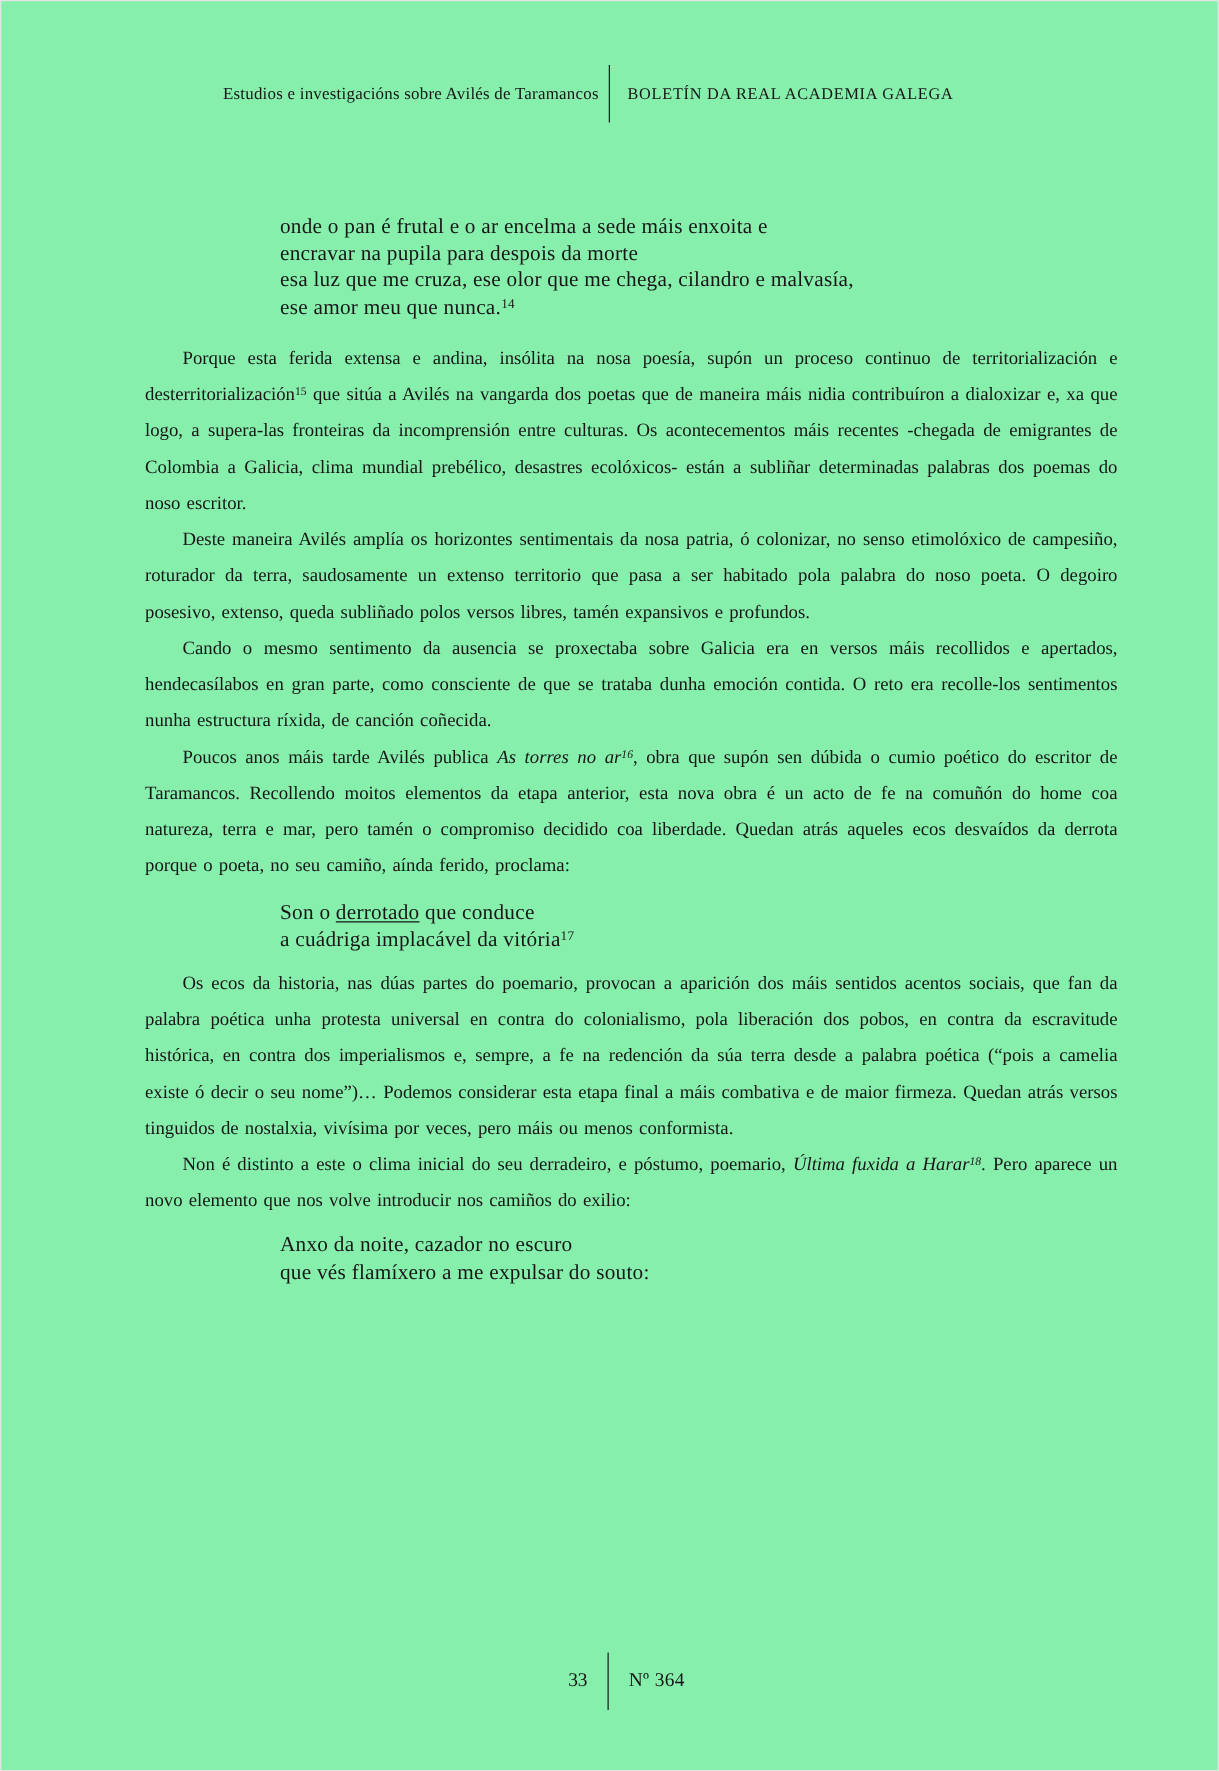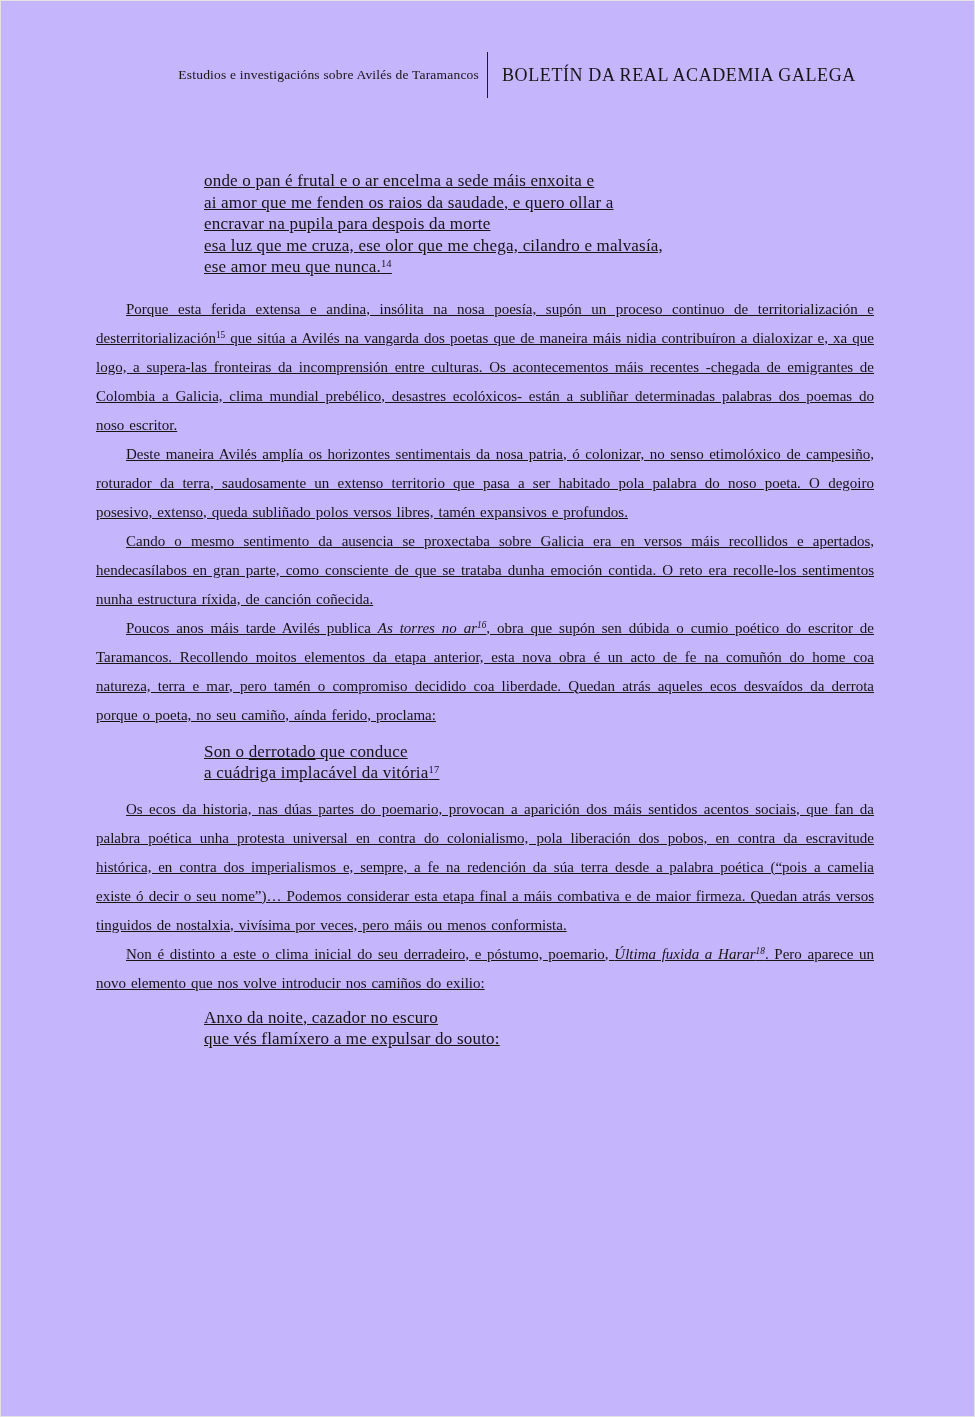--- a/index.html
+++ b/index.html
@@ -1,20 +1,20 @@
 <!DOCTYPE html>
 <html><head>
 <meta charset="utf-8">
 <style>
   html, body { margin: 0; padding: 0; background: #ffffff; }
   .page {
     position: relative;
     width: 975px;
     height: 1417px;
-    background: #c4b5fd;
+    background: #86efac;
     color: #161616;
     font-family: "Liberation Serif", serif;
     box-shadow: inset 0 0 0 1px #e3e3e3;
     overflow: hidden;
   }
 
   
   .header {
     position: absolute;
     top: 52px;
@@ -32,32 +32,31 @@
     white-space: nowrap;
   }
   .vrule {
     align-self: stretch;
     width: 0;
     border-left: 1.5px solid #1d1d1d;
     margin-left: 8px;
   }
   .header-right {
     margin-left: 14px;
-    font-size: 18px;
+    font-size: 13px;
     letter-spacing: 0.6px;
     white-space: nowrap;
   }
 
   
   .body {
     position: absolute;
-    left: 96px;
+    left: 116px;
     top: 170px;
     width: 778px;
-    text-decoration: underline;
   }
   .para {
     margin: 0;
     font-size: 15px;
     line-height: 29px;
     text-align: justify;
     text-indent: 30px;
     word-spacing: 0.08em;
   }
   .quote {
@@ -109,21 +108,20 @@
   <div class="header">
     <span class="header-left">Estudios e investigacións sobre Avilés de Taramancos</span>
     <span class="vrule"></span>
     <span class="header-right">BOLETÍN DA REAL ACADEMIA GALEGA</span>
   </div>
 
   <div class="body">
 
     <div class="quote quote-1">
       <div class="qline">onde o pan é frutal e o ar encelma a sede máis enxoita e</div>
-      <div class="qline">ai amor que me fenden os raios da saudade, e quero ollar a</div>
       <div class="qline">encravar na pupila para despois da morte</div>
       <div class="qline">esa luz que me cruza, ese olor que me chega, cilandro e malvasía,</div>
       <div class="qline"><span>ese amor meu que nunca.</span><sup class="fn">14</sup></div>
     </div>
 
     <p class="para"><span>Porque esta ferida extensa e andina, insólita na nosa poesía, supón un proceso continuo de territorialización e desterritorialización</span><sup class="fn">15</sup><span> que sitúa a Avilés na vangarda dos poetas que de maneira máis nidia contribuíron a dialoxizar e, xa que logo, a supera-las fronteiras da incomprensión entre culturas. Os acontecementos máis recentes -chegada de emigrantes de Colombia a Galicia, clima mundial prebélico, desastres ecolóxicos- están a subliñar determinadas palabras dos poemas do noso escritor.</span></p>
 
     <p class="para"><span>Deste maneira Avilés amplía os horizontes sentimentais da nosa patria, ó colonizar, no senso etimolóxico de campesiño, roturador da terra, saudosamente un extenso territorio que pasa a ser habitado pola palabra do noso poeta. O degoiro posesivo, extenso, queda subliñado polos versos libres, tamén expansivos e profundos.</span></p>
 
     <p class="para"><span>Cando o mesmo sentimento da ausencia se proxectaba sobre Galicia era en versos máis recollidos e apertados, hendecasílabos en gran parte, como consciente de que se trataba dunha emoción contida. O reto era recolle-los sentimentos nunha estructura ríxida, de canción coñecida.</span></p>
@@ -139,14 +137,19 @@
 
     <p class="para"><span>Non é distinto a este o clima inicial do seu derradeiro, e póstumo, poemario, </span><span class="italic"><span>Última fuxida a Harar</span><sup class="fn">18</sup></span><span>. Pero aparece un novo elemento que nos volve introducir nos camiños do exilio:</span></p>
 
     <div class="quote quote-3">
       <div class="qline">Anxo da noite, cazador no escuro</div>
       <div class="qline">que vés flamíxero a me expulsar do souto:</div>
     </div>
 
   </div>
 
+  <div class="footer">
+    <span class="footer-page">33</span>
+    <span class="vrule"></span>
+    <span class="footer-issue">Nº 364</span>
+  </div>
 
 </div>
 
 </body></html>

